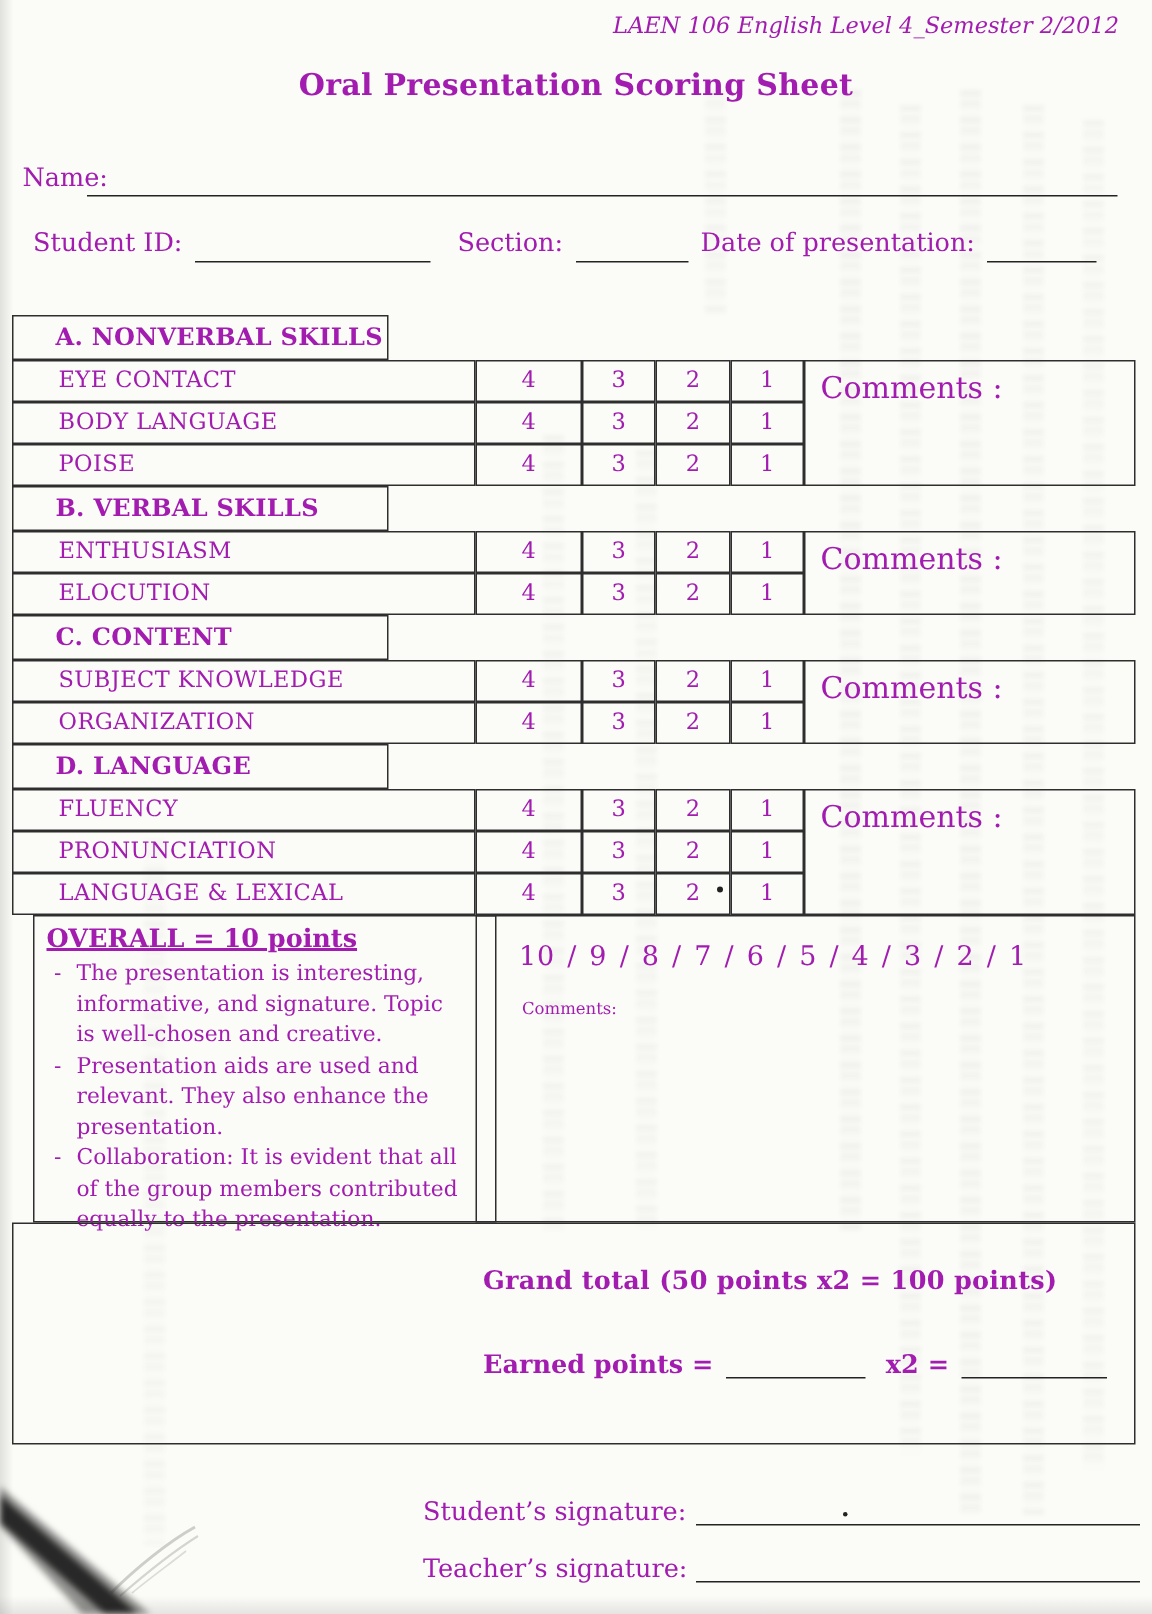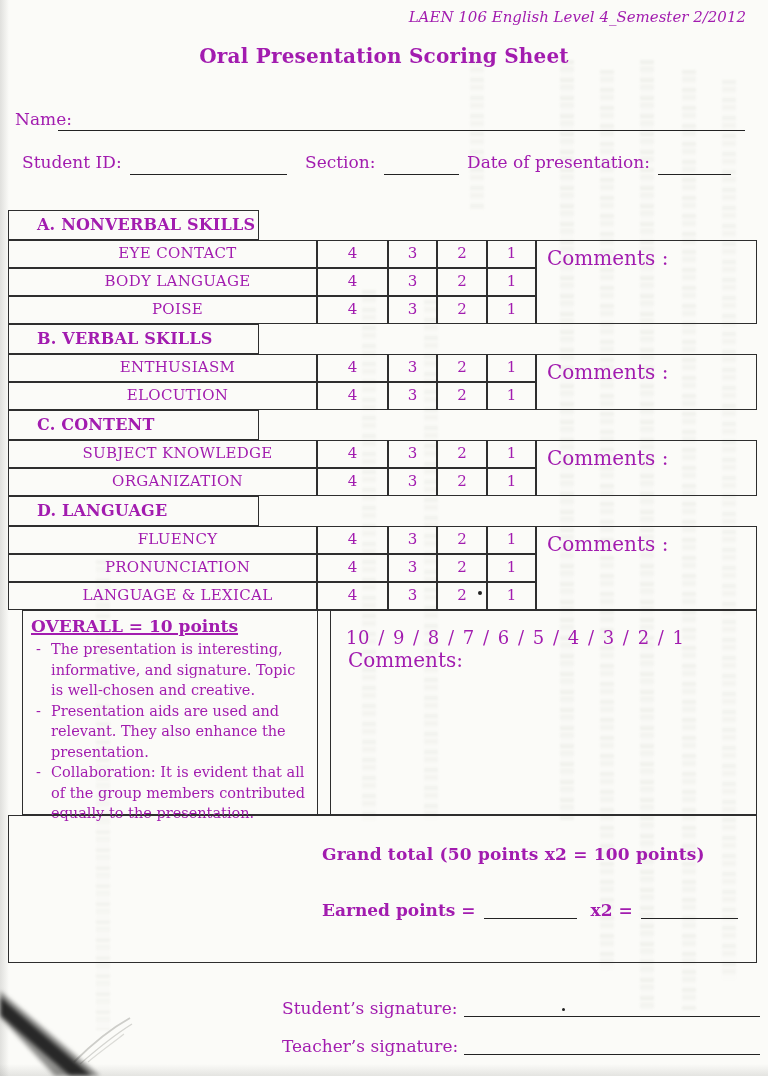--- a/index.html
+++ b/index.html
@@ -28,40 +28,40 @@
   .sheet-title{position:absolute;top:44px;left:0;width:768px;text-align:center;
     font-weight:bold;font-size:20px;letter-spacing:.2px;z-index:1;}
   
   .label{position:absolute;font-size:17px;z-index:1;}
   .fline{position:absolute;border-bottom:1.6px solid #232323;z-index:1;}
   
   .sec-header{position:absolute;left:8px;width:251px;height:30px;box-sizing:border-box;
     border:1px solid #2e2e2e;background:transparent;font-weight:bold;font-size:16px;
     line-height:27px;padding-left:28px;letter-spacing:.2px;z-index:1;}
   .crit-row{position:absolute;left:8px;width:528px;height:28px;display:flex;z-index:1;}
-  .cell{box-sizing:border-box;border:1px solid #2e2e2e;height:28px;line-height:25px;font-size:15px;text-align:center;}
+  .cell{box-sizing:border-box;border:1px solid #2e2e2e;height:28px;line-height:25px;font-size:15px;}
   .cell.lbl{width:309px;padding-left:30px;letter-spacing:.3px;}
   .cell.n4{width:71px;text-align:center;}
   .cell.n3{width:49px;text-align:center;}
   .cell.n2{width:50px;text-align:center;position:relative;}
   .cell.n1{width:49px;text-align:center;}
   .comments-box{position:absolute;left:536px;width:221px;box-sizing:border-box;
     border:1px solid #2e2e2e;padding:5px 4px 3px 10px;font-size:20px;z-index:1;}
   
   .overall-left{position:absolute;left:22px;top:610px;width:309px;height:205px;
     box-sizing:border-box;border:1px solid #2e2e2e;padding:5px 6px 0 8px;z-index:1;}
   .overall-heading{font-weight:bold;font-size:17px;text-decoration:underline;
     text-decoration-thickness:2px;margin-bottom:3px;}
   .bullet{display:flex;font-size:14.5px;line-height:20.5px;}
   .bullet .dash{width:20px;padding-left:5px;box-sizing:border-box;}
   .bullet .blines{flex:1;}
   .overall-right{position:absolute;left:317px;top:610px;width:440px;height:205px;
     box-sizing:border-box;border:1px solid #2e2e2e;padding:16px 0 0 28px;z-index:1;}
   .score-scale{font-size:18px;word-spacing:2px;letter-spacing:.5px;}
-  .overall-comments{font-size:20px;margin-left:-24px;padding-left:26px;}
+  .overall-comments{font-size:11px;margin-top:18px;margin-left:-24px;padding-left:26px;}
   
   .grand-box{position:absolute;left:8px;top:815px;width:749px;height:148px;
     box-sizing:border-box;border:1px solid #2e2e2e;padding:28px 0 0 313px;z-index:1;}
   .grand-title{font-weight:bold;font-size:17px;letter-spacing:.2px;}
   .ep-row{display:flex;align-items:flex-end;margin-top:36px;font-weight:bold;font-size:17px;}
   .blank{border-bottom:1.6px solid #232323;height:18px;}
   .blank.ep1{width:93px;margin:0 14px 1px 8px;}
   .blank.ep2{width:97px;margin:0 0 1px 8px;}
   
   .sig-row{position:absolute;left:282px;display:flex;align-items:flex-end;font-size:17px;z-index:1;}

